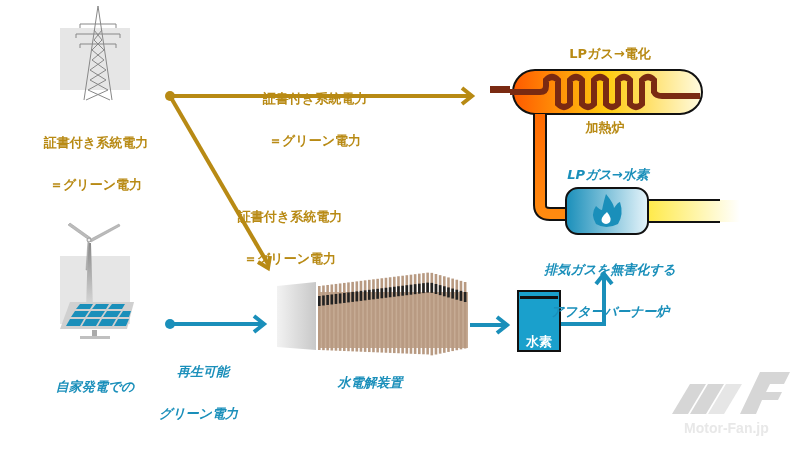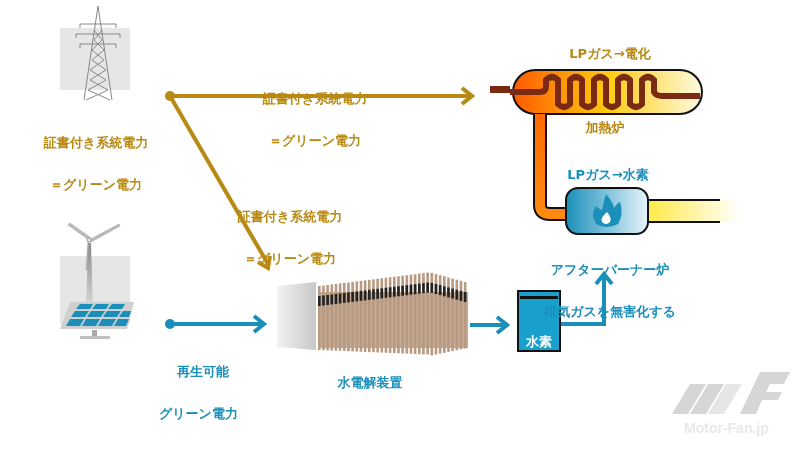--- a/index.html
+++ b/index.html
@@ -1,21 +1,21 @@
 <!DOCTYPE html>
 <html><head>
   <meta charset="utf-8">
   <style>
     html, body { margin:0; padding:0; }
     body { width:800px; height:450px; background:#ffffff; position:relative; overflow:hidden;
            font-family:"DejaVu Sans", sans-serif; }
     svg#diagram { position:absolute; left:0; top:0; }
     .lbl { position:absolute; font-weight:bold; font-size:13px; line-height:14px; text-align:center; white-space:pre; }
     .gold { color:#b88a14; }
-    .blue { color:#1a8fba; }
+    .blue { color:#1a8fba;font-style:italic; }
     .white { color:#ffffff;text-align:center; }
     .wm { position:absolute; font-family:"Liberation Sans", sans-serif; font-size:14px; color:#e8e8e8; font-weight:bold; }
   </style>
 </head>
 <body>
 
 <svg id="diagram" width="800" height="450" viewBox="0 0 800 450">
   <defs>
     <linearGradient id="furnaceGrad" x1="0" y1="0" x2="1" y2="0">
       <stop offset="0" stop-color="#ff5a00"></stop>
@@ -235,25 +235,26 @@
 <div class="lbl gold" style="left:230px; top:182px; width:120px;">
   <div>証書付き系統電力</div>
   <div>＝グリーン電力</div>
 </div>
 
 <div class="lbl gold" style="left:560px; top:47px; width:100px;">LPガス→電化</div>
 <div class="lbl gold" style="left:570px; top:121px; width:70px;font-family:Liberation Serif, serif;">加熱炉</div>
 
 <div class="lbl blue" style="left:558px; top:168px; width:100px;">LPガス→水素</div>
 <div class="lbl blue" style="left:540px; top:235px; width:140px;">
+  <div>排気ガスを無害化する</div>
   <div>アフターバーナー炉</div>
-  <div>排気ガスを無害化する</div>
 </div>
 
 <div class="lbl blue" style="left:20px; top:352px; width:150px;">
+  <div>自家発電での</div>
   
 </div>
 
 <div class="lbl blue" style="left:159px; top:337px; width:70px; text-align:right;">
   <div>再生可能</div>
   <div>グリーン電力</div>
 </div>
 
 <div class="lbl blue" style="left:330px; top:376px; width:80px;">水電解装置</div>
 

